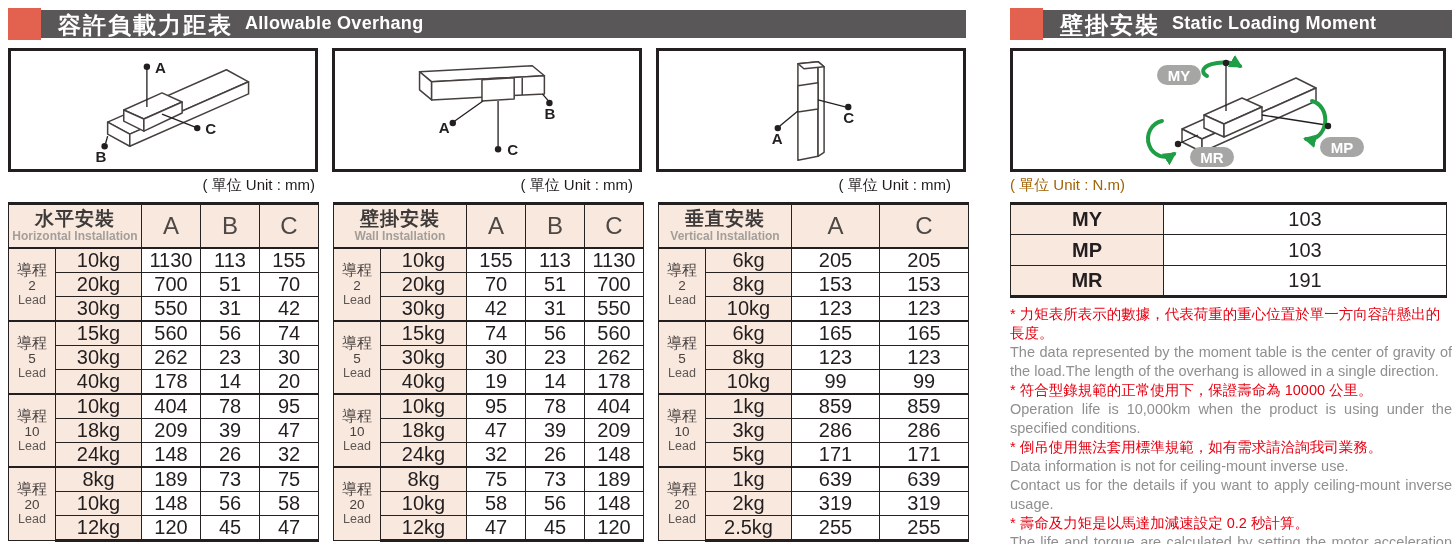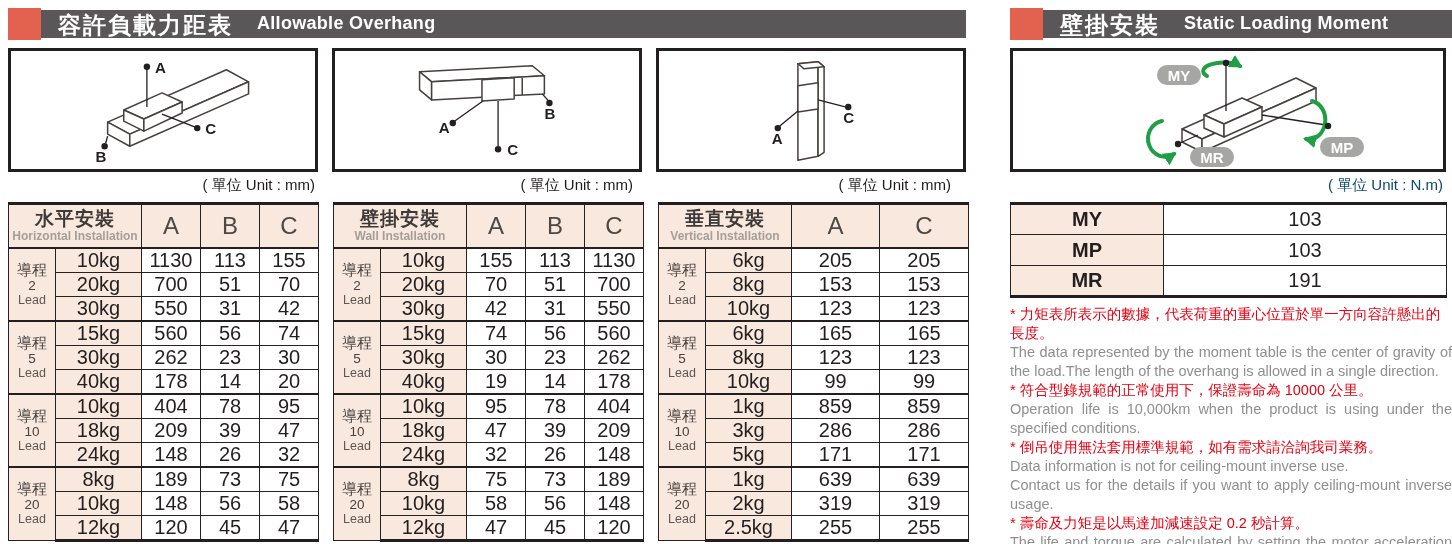--- a/index.html
+++ b/index.html
@@ -5,29 +5,29 @@
   *{box-sizing:border-box;margin:0;padding:0}
   html,body{width:1452px;height:544px}
   body{position:relative;background:#fff;font-family:"Liberation Sans","DejaVu Sans",sans-serif;overflow:hidden;color:#231f20}
   .sec{position:absolute;top:10px}
   .sec-left{left:8px;width:958px}
   .sec-right{left:1010px;width:442px}
   
   .hbar{position:relative;height:28px;background:#595757;display:flex;align-items:flex-start;padding-left:50px}
   .hbar .sq{position:absolute;left:0;top:-2px;width:33px;height:32px;background:#e2614f}
   .hbar .tzh{color:#fff;font-size:23px;font-weight:bold;letter-spacing:2px}
-  .hbar .ten{color:#fff;font-size:18px;font-weight:bold;margin-left:24px;margin-top:3px;letter-spacing:.3px}
+  .hbar .ten{color:#fff;font-size:18px;font-weight:bold;margin-left:12px;margin-top:3px;letter-spacing:.3px}
   
   .diags{display:flex;gap:14px;margin-top:10px}
   .dbox{width:310px;height:124px;border:3px solid #231f20;background:#fff;overflow:hidden}
   .dbox svg{display:block}
   .dbox-right{width:436px;height:124px;border:3px solid #231f20;background:#fff;overflow:hidden}
   .units{display:flex;gap:8px}
   .unit{width:310px;height:22px;text-align:right;font-size:15px;padding:4px 3px 0 0;color:#1f1c1b}
-  .unit-right{width:436px;height:22px;text-align:right;font-size:15px;padding:4px 3px 0 0;color:#0c4a6e}
+  .unit-right{width:436px;height:22px;text-align:left;font-size:15px;padding:4px 3px 0 0;color:#a16207}
   
   .tables{display:flex;gap:14px;margin-top:8px}
   table{border-collapse:collapse;table-layout:fixed}
   .ov{width:310px;border-left:1px solid #262222;border-right:1px solid #262222}
   .ov th,.ov td{border:1px solid #262222;text-align:center;vertical-align:middle;padding:0}
   .ov thead th{border-top:3px solid #231f20;height:44px;background:#f9e8dd}
   .ov tbody tr:first-child td{border-top:2px solid #231f20}
   .ov tbody.last tr:last-child td{border-bottom:3px solid #231f20}
   .tt .tz{font-size:19px;color:#3e3a39;letter-spacing:1px;line-height:22px}
   .tt .te{font-size:12px;color:#a49e9a;line-height:13px}

